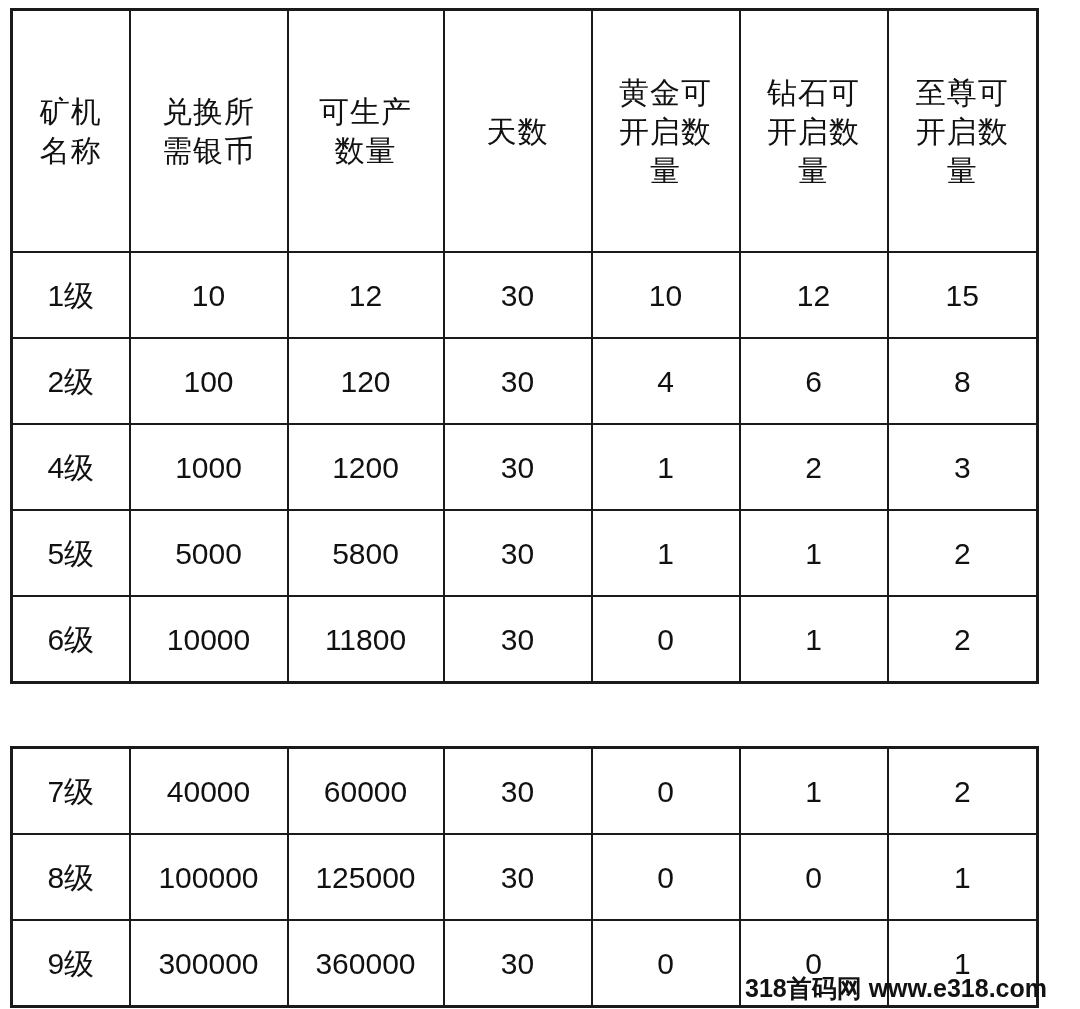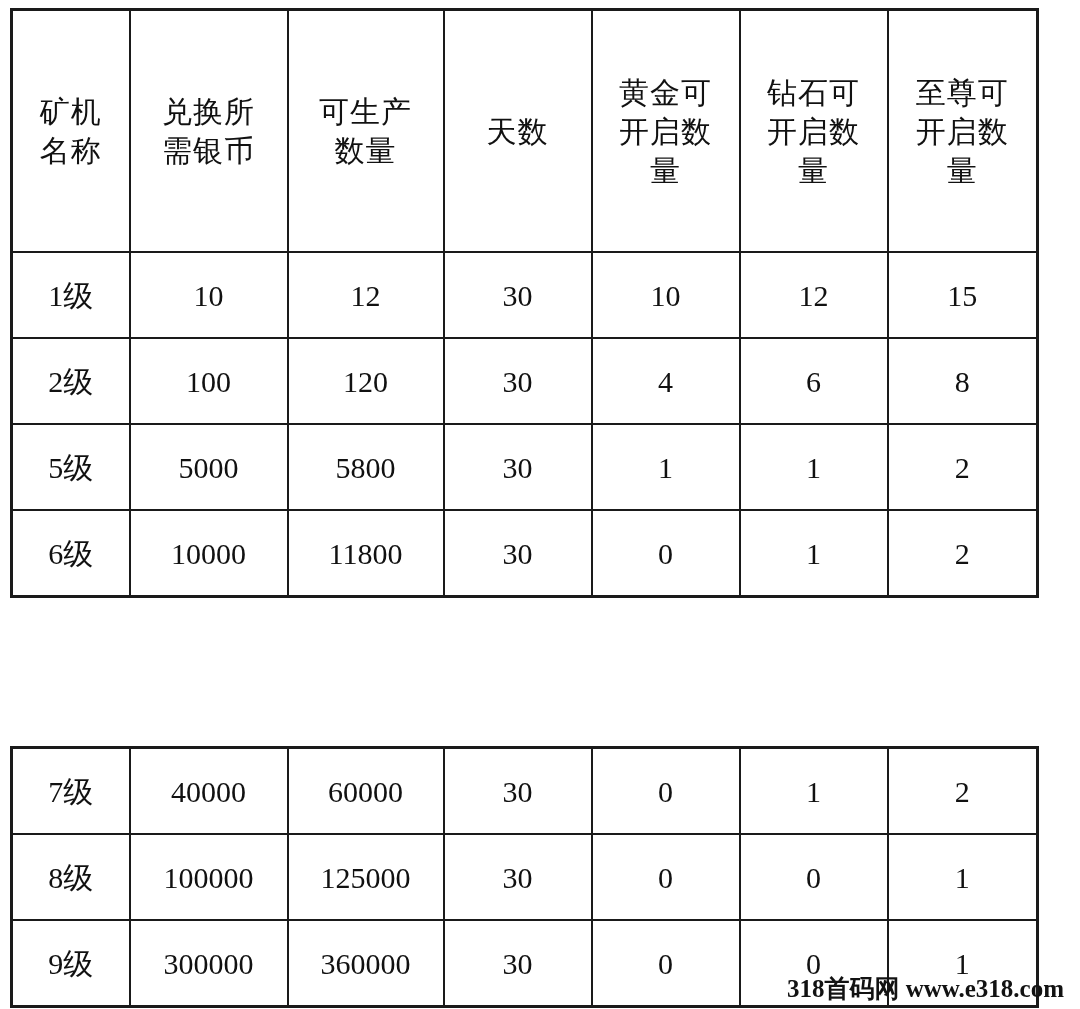--- a/index.html
+++ b/index.html
@@ -13,21 +13,20 @@
     font-family: "Liberation Sans", "DejaVu Sans", sans-serif;
     color: #000000;
     position: relative;
     overflow: hidden;
   }
   .page {
     position: relative;
     width: 1067px;
     height: 1009px;
     box-sizing: border-box;
-    font-family: Liberation Serif, serif;
   }
   table.miner-table {
     border-collapse: collapse;
     table-layout: fixed;
     border: 3px solid #1a1a1a;
   }
   table.miner-table td,
   table.miner-table th {
     border: 2px solid #1a1a1a;
     text-align: center;
@@ -69,21 +68,21 @@
     font-size: 30px;
   }
   .hdr-lines {
     display: block;
   }
   .hdr-lines span {
     display: block;
   }
   .watermark {
     position: absolute;
-    right: 3px;
+    right: 20px;
     bottom: 4px;
     font-size: 25px;
     font-weight: bold;
     color: #121212;
     letter-spacing: 0px;
     white-space: nowrap;
   }
 </style>
 </head>
 <body>
@@ -161,20 +160,29 @@
       <tr>
         <td>2级</td>
         <td>100</td>
         <td>120</td>
         <td>30</td>
         <td>4</td>
         <td>6</td>
         <td>8</td>
       </tr>
       <tr>
+        <td>4级</td>
+        <td>1000</td>
+        <td>1200</td>
+        <td>30</td>
+        <td>1</td>
+        <td>2</td>
+        <td>3</td>
+      </tr>
+      <tr>
         <td>5级</td>
         <td>5000</td>
         <td>5800</td>
         <td>30</td>
         <td>1</td>
         <td>1</td>
         <td>2</td>
       </tr>
       <tr>
         <td>6级</td>

